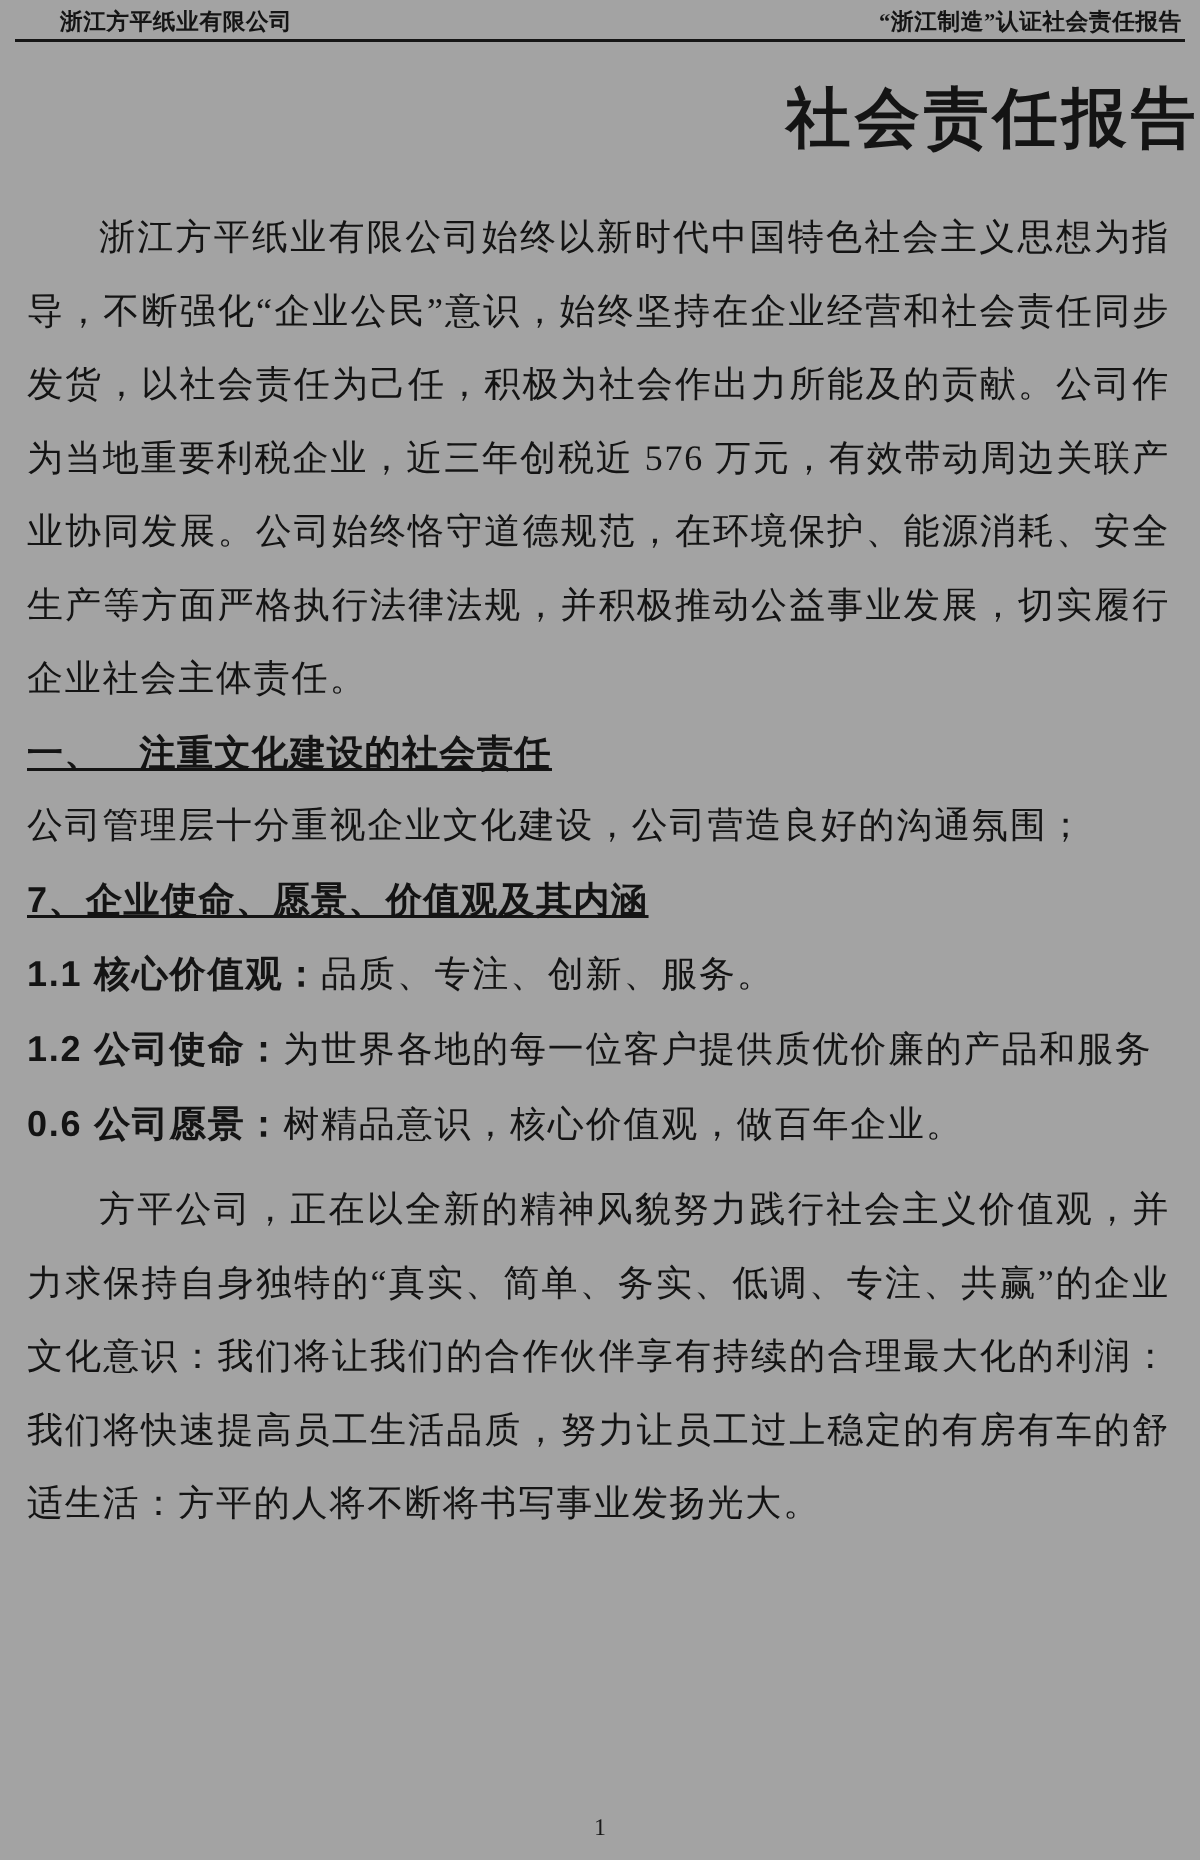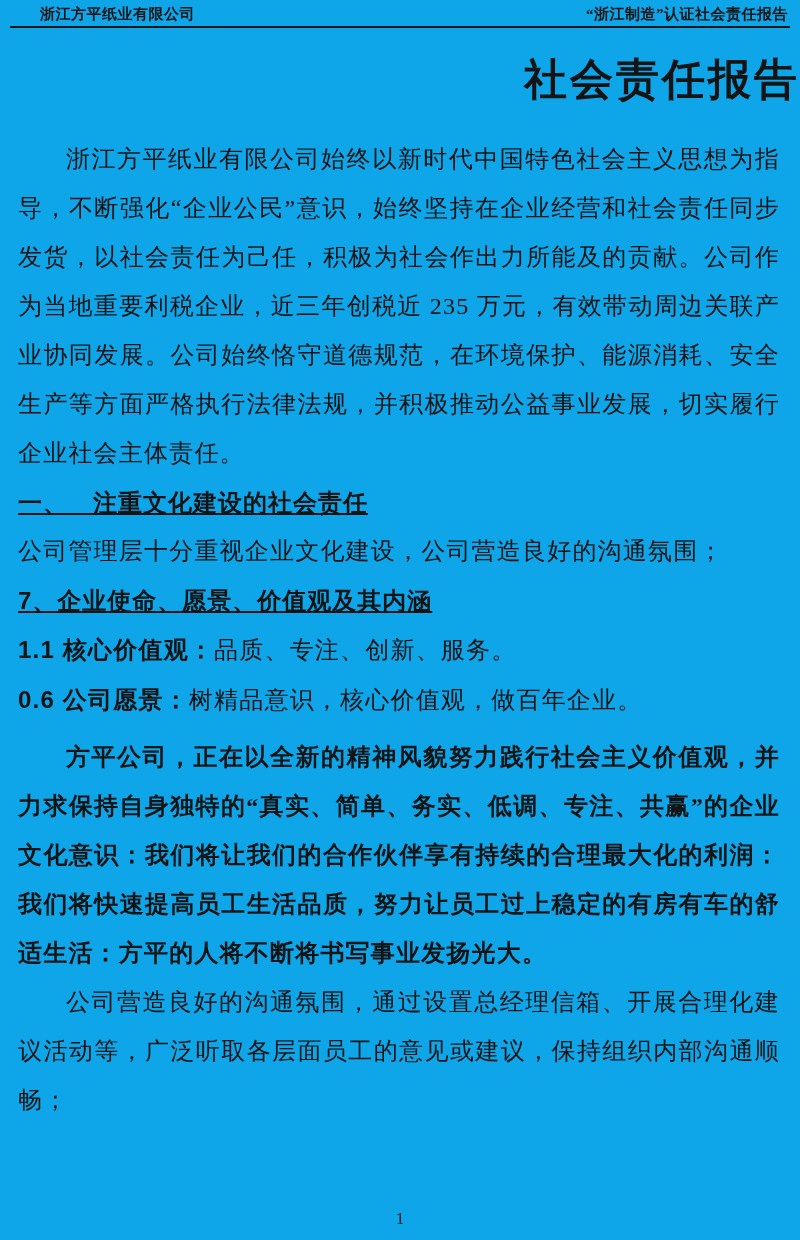--- a/index.html
+++ b/index.html
@@ -4,21 +4,21 @@
 <style>
   html, body {
     margin: 0;
     padding: 0;
     background: #ffffff;
   }
   .page {
     position: relative;
     width: 800px;
     height: 1240px;
-    background: #0ea5e9;
+    background: #a3a3a3;
     color: #141414;
     font-family: "Liberation Serif", "DejaVu Serif", serif;
     overflow: hidden;
   }
   
   .header {
     display: flex;
     justify-content: space-between;
     align-items: baseline;
     margin: 0 10px 0 10px;
@@ -56,21 +56,21 @@
     font-weight: bold;
     font-family: "Liberation Sans", "DejaVu Sans", sans-serif;
     letter-spacing: 1px;
     text-decoration: underline;
   }
   .item-line { text-indent: 0; }
   .item-label {
     font-weight: bold;
     font-family: "Liberation Sans", "DejaVu Sans", sans-serif;
   }
-  .extra-gap { margin-top: 8px !important; font-weight: bold; }
+  .extra-gap { margin-top: 8px !important; }
   
   .footer {
     position: absolute;
     left: 0;
     right: 0;
     bottom: 12px;
     text-align: center;
     font-size: 16px;
     color: #1a1a1a;
   }
@@ -82,40 +82,42 @@
 
   <div class="header">
     <span>浙江方平纸业有限公司</span>
     <span>“浙江制造”认证社会责任报告</span>
   </div>
 
   <div class="doc-title">社会责任报告</div>
 
   <div class="content">
 
-    <p class="para-indent">浙江方平纸业有限公司始终以新时代中国特色社会主义思想为指导，不断强化“企业公民”意识，始终坚持在企业经营和社会责任同步发货，以社会责任为己任，积极为社会作出力所能及的贡献。公司作为当地重要利税企业，近三年创税近 235 万元，有效带动周边关联产业协同发展。公司始终恪守道德规范，在环境保护、能源消耗、安全生产等方面严格执行法律法规，并积极推动公益事业发展，切实履行企业社会主体责任。</p>
+    <p class="para-indent">浙江方平纸业有限公司始终以新时代中国特色社会主义思想为指导，不断强化“企业公民”意识，始终坚持在企业经营和社会责任同步发货，以社会责任为己任，积极为社会作出力所能及的贡献。公司作为当地重要利税企业，近三年创税近 576 万元，有效带动周边关联产业协同发展。公司始终恪守道德规范，在环境保护、能源消耗、安全生产等方面严格执行法律法规，并积极推动公益事业发展，切实履行企业社会主体责任。</p>
 
     <p class="sec-heading">一、　注重文化建设的社会责任</p>
 
     <p class="para-noindent">公司管理层十分重视企业文化建设，公司营造良好的沟通氛围；</p>
 
     <p class="sec-heading">7、企业使命、愿景、价值观及其内涵</p>
 
     <p class="item-line">
       <span class="item-label">1.1 核心价值观：</span><span>品质、专注、创新、服务。</span>
     </p>
 
+    <p class="item-line">
+      <span class="item-label">1.2 公司使命：</span><span>为世界各地的每一位客户提供质优价廉的产品和服务</span>
+    </p>
 
     <p class="item-line">
       <span class="item-label">0.6 公司愿景：</span><span>树精品意识，核心价值观，做百年企业。</span>
     </p>
 
     <p class="para-indent extra-gap">方平公司，正在以全新的精神风貌努力践行社会主义价值观，并力求保持自身独特的“真实、简单、务实、低调、专注、共赢”的企业文化意识：我们将让我们的合作伙伴享有持续的合理最大化的利润：我们将快速提高员工生活品质，努力让员工过上稳定的有房有车的舒适生活：方平的人将不断将书写事业发扬光大。</p>
 
-    <p class="para-indent">公司营造良好的沟通氛围，通过设置总经理信箱、开展合理化建议活动等，广泛听取各层面员工的意见或建议，保持组织内部沟通顺畅；</p>
 
   </div>
 
   <div class="footer">
     <span>1</span>
   </div>
 
 </div>
 
 </body></html>

